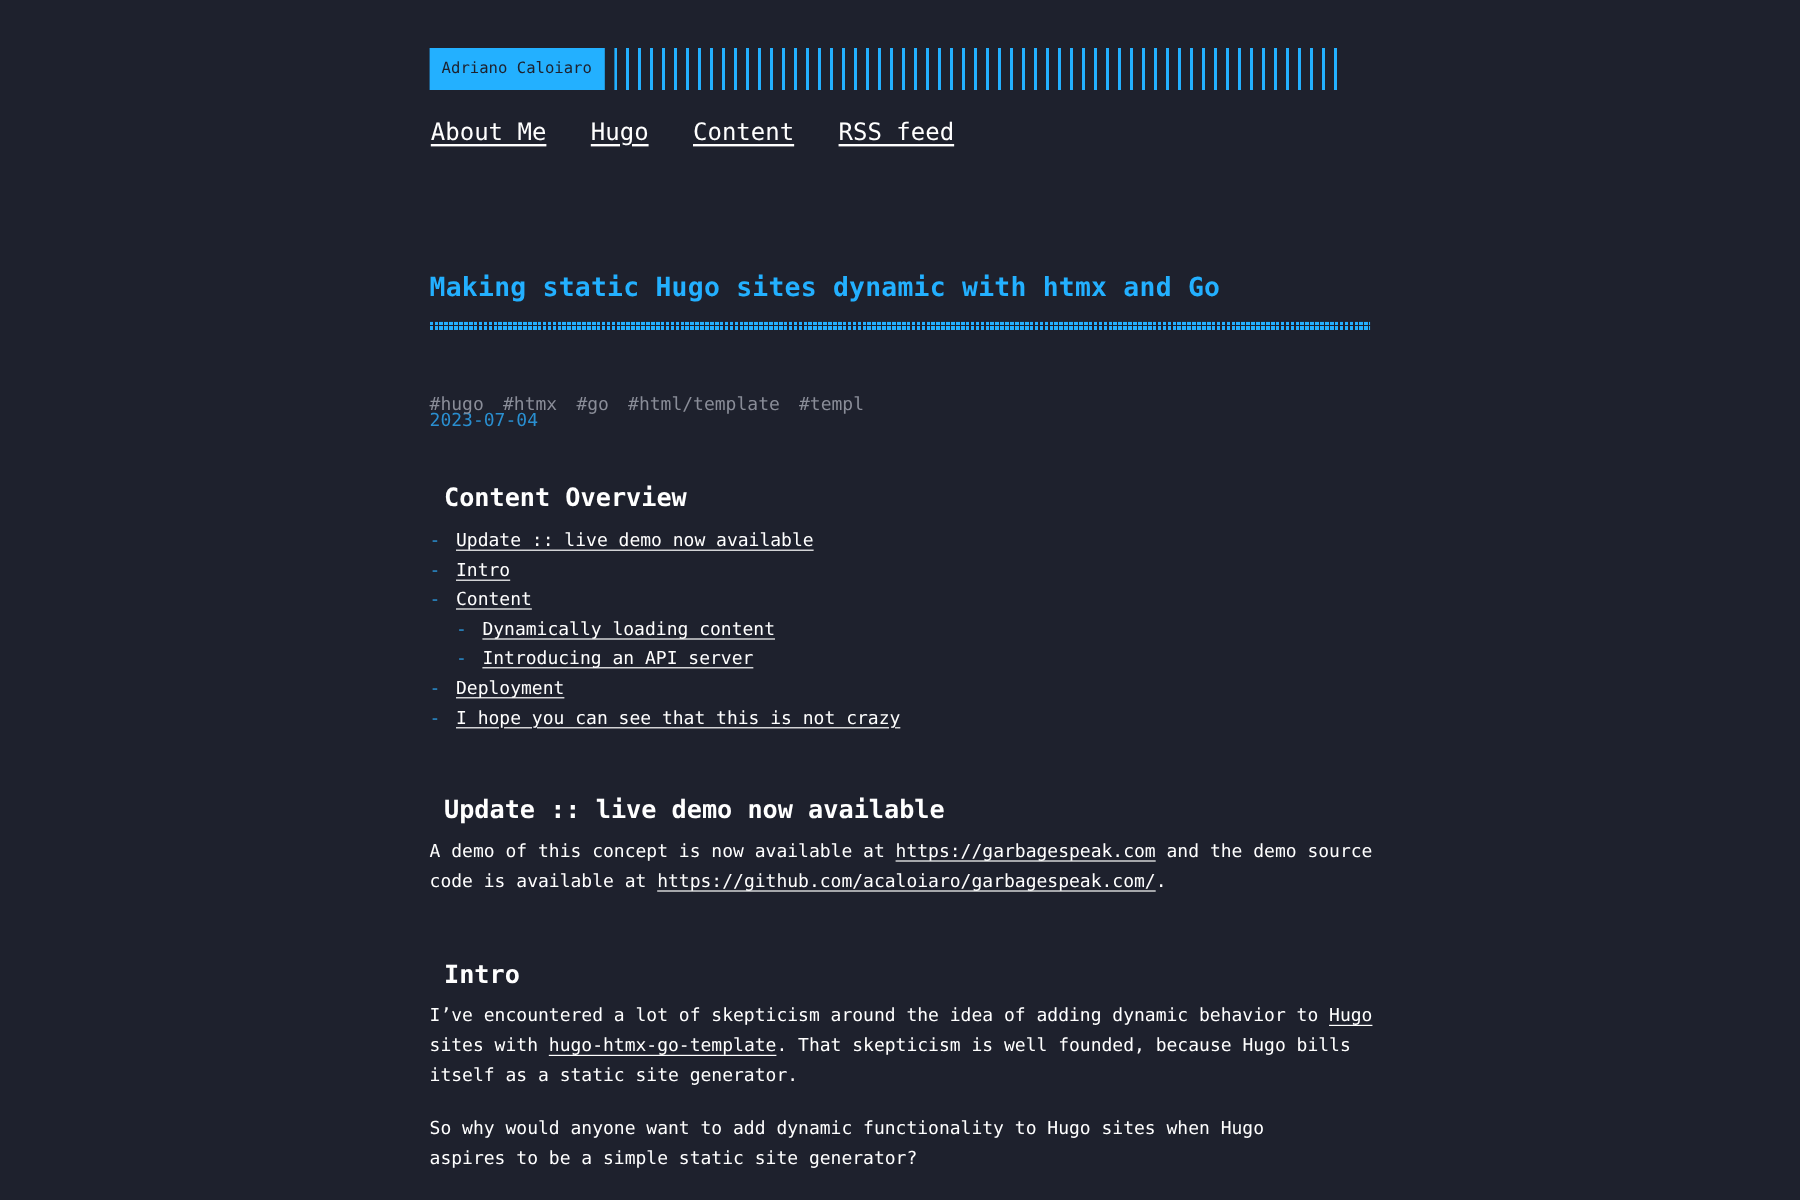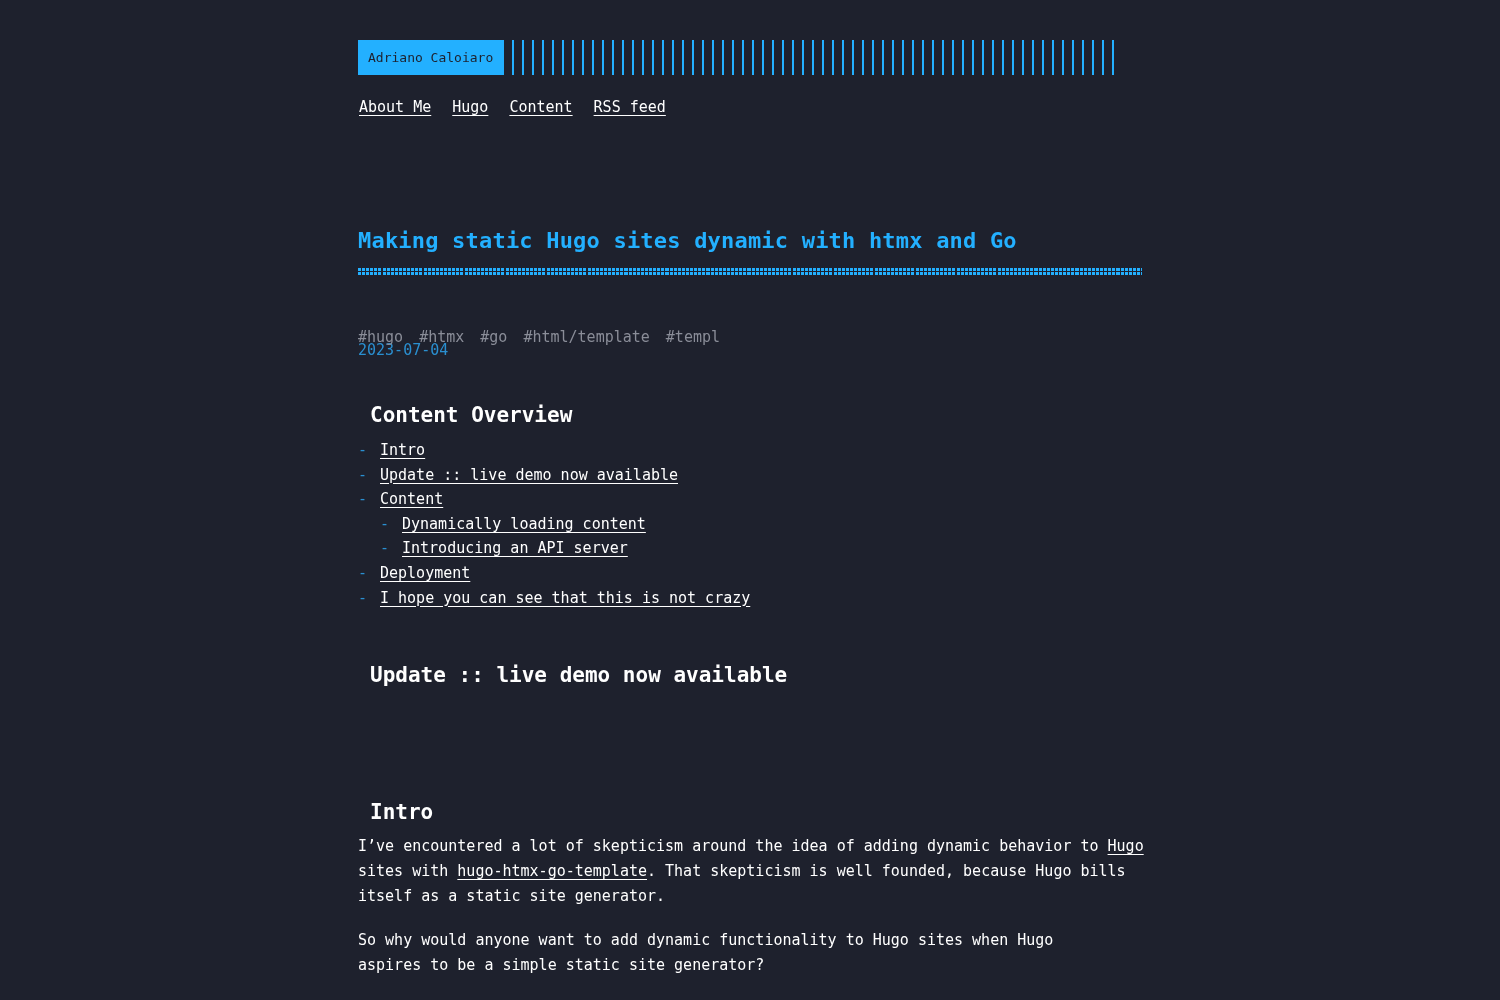--- a/index.html
+++ b/index.html
@@ -12,21 +12,21 @@
   .wrap { position:absolute; left:358px; top:40px; width:784px; }
   .header { display:flex; align-items:stretch; height:35px; }
   .logo {
     background:#23b0ff; color:#1e212d; font-size:13px;
     padding:0 11px 0 10px; display:flex; align-items:center; text-decoration:none;
   }
   .logo-bars {
     flex:0 0 auto; width:604px; margin-left:8px;
     background: repeating-linear-gradient(90deg, #23b0ff 0 2px, transparent 2px 10px);
   }
-  .nav { margin-top:23px; font-size:15px; display:flex; gap:0;text-align:center; }
+  .nav { margin-top:23px; font-size:20px; display:flex; gap:16px;text-align:center; }
   .nav a { color:#fff; text-decoration:underline; text-underline-offset:3px; margin-right:20px; margin-left:1px; }
   .title {
     position:absolute; top:188px; left:0; margin:0;
     color:#23b0ff; font-size:22px; font-weight:bold; letter-spacing:0.2px;
   }
   .title-rule {
     position:absolute; top:228px; left:0; width:784px; height:7px;
     background:
       repeating-linear-gradient(90deg, #23b0ff 0 3px, transparent 3px 4.1px);
     -webkit-mask: linear-gradient(180deg, #000 0 3px, transparent 3px 4px, #000 4px 7px);
@@ -61,27 +61,28 @@
 
   <h1 class="title">Making static Hugo sites dynamic with htmx and Go</h1>
   <div class="title-rule"></div>
   <div class="date">2023-07-04</div>
   <div class="tags">
     <a href="#">#hugo</a><a href="#">#htmx</a><a href="#">#go</a><a href="#">#html/template</a><a href="#">#templ</a>
   </div>
 
   <h2 class="h2" style="top:351px">Content Overview</h2>
   <ul class="toc">
+    <li><span class="dash">-</span><a href="#">Update :: live demo now available</a></li>
     <li><span class="dash">-</span><a href="#">Intro</a></li>
-    <li><span class="dash">-</span><a href="#">Update :: live demo now available</a></li>
     <li><span class="dash">-</span><a href="#">Content</a></li>
     <li class="sub"><span class="dash">-</span><a href="#">Dynamically loading content</a></li>
     <li class="sub"><span class="dash">-</span><a href="#">Introducing an API server</a></li>
     <li><span class="dash">-</span><a href="#">Deployment</a></li>
     <li><span class="dash">-</span><a href="#">I hope you can see that this is not crazy</a></li>
   </ul>
 
   <h2 class="h2" style="top:611px">Update :: live demo now available</h2>
+  <p class="para" style="top:657px"><span>A demo of this concept is now available at </span><a href="#">https://garbagespeak.com</a><span> and the demo source code is available at </span><a href="#">https://github.com/acaloiaro/garbagespeak.com/</a><span>.</span></p>
 
   <h2 class="h2" style="top:748px">Intro</h2>
   <p class="para" style="top:794px"><span>I’ve encountered a lot of skepticism around the idea of adding dynamic behavior to </span><a href="#">Hugo</a><span> sites with </span><a href="#">hugo-htmx-go-template</a><span>. That skepticism is well founded, because Hugo bills itself as a static site generator.</span></p>
   <p class="para" style="top:888px; width:760px">So why would anyone want to add dynamic functionality to Hugo sites when Hugo aspires to be a simple static site generator?</p>
 </div>
 
 </body></html>

